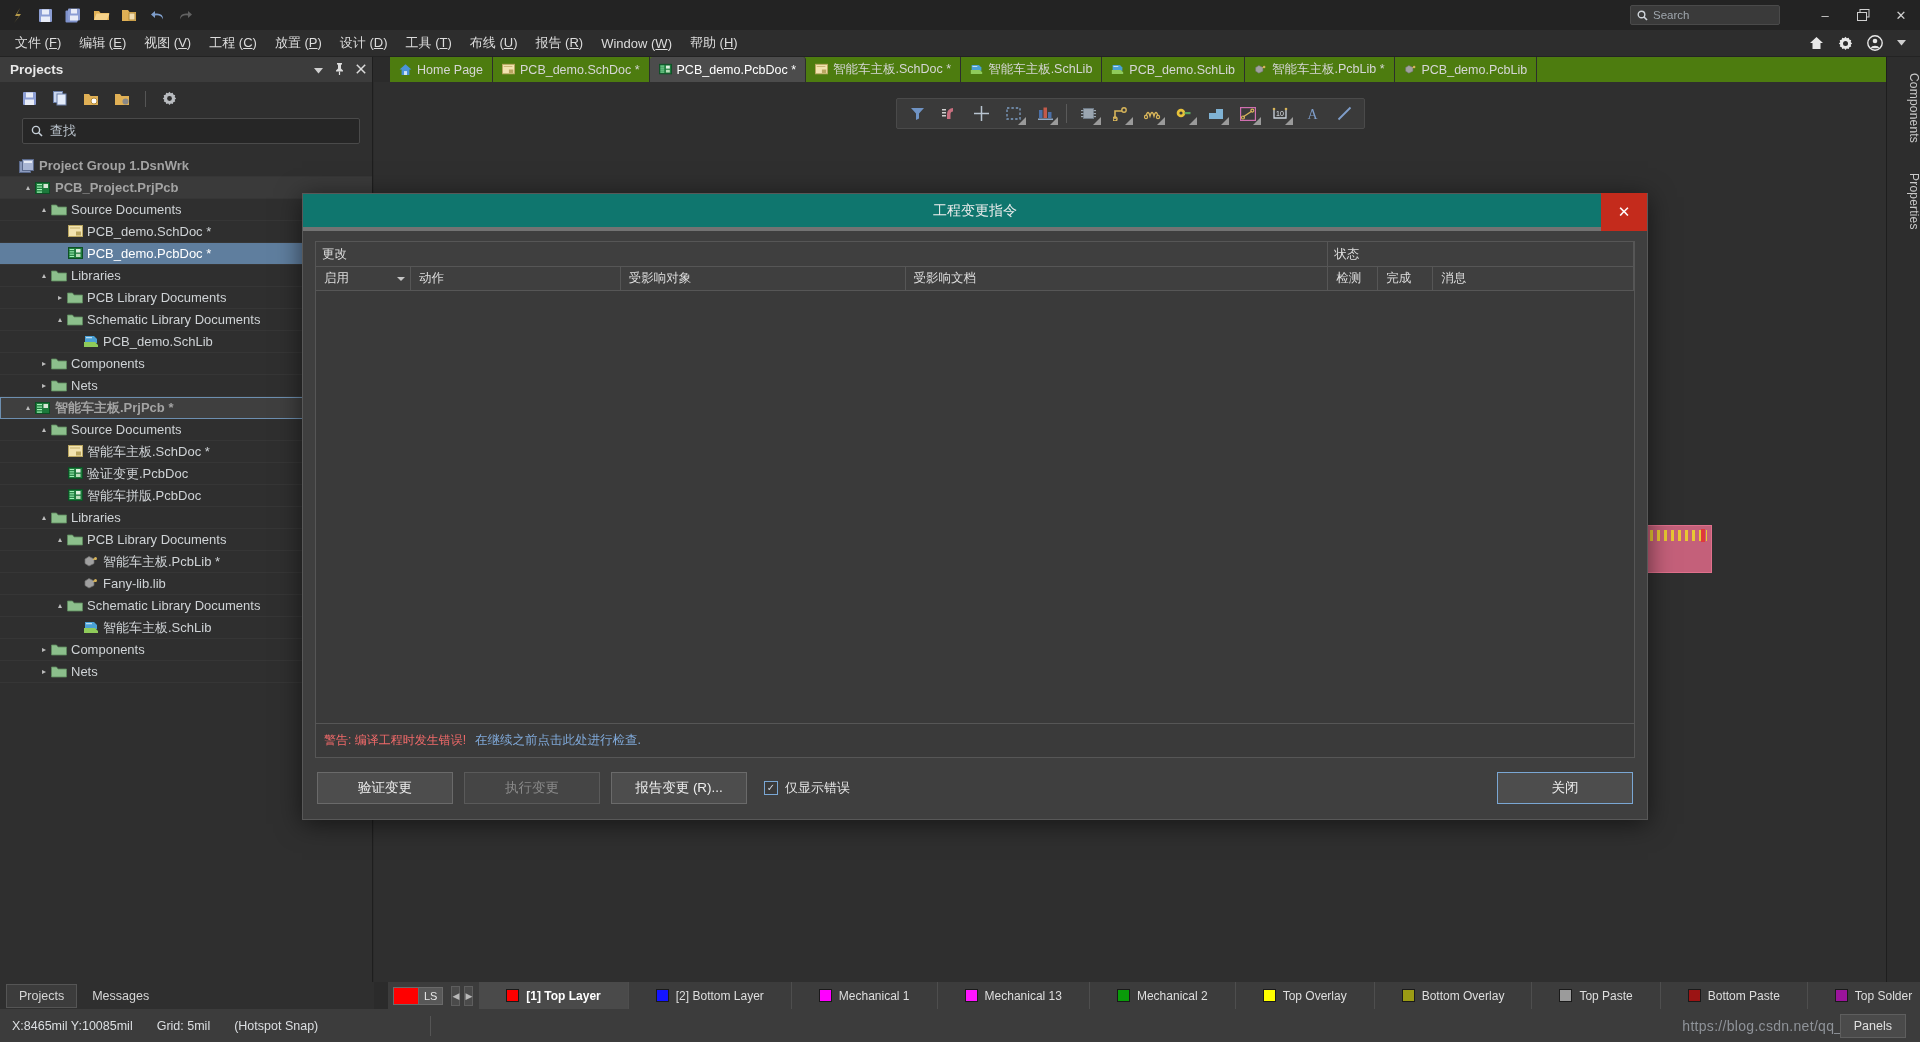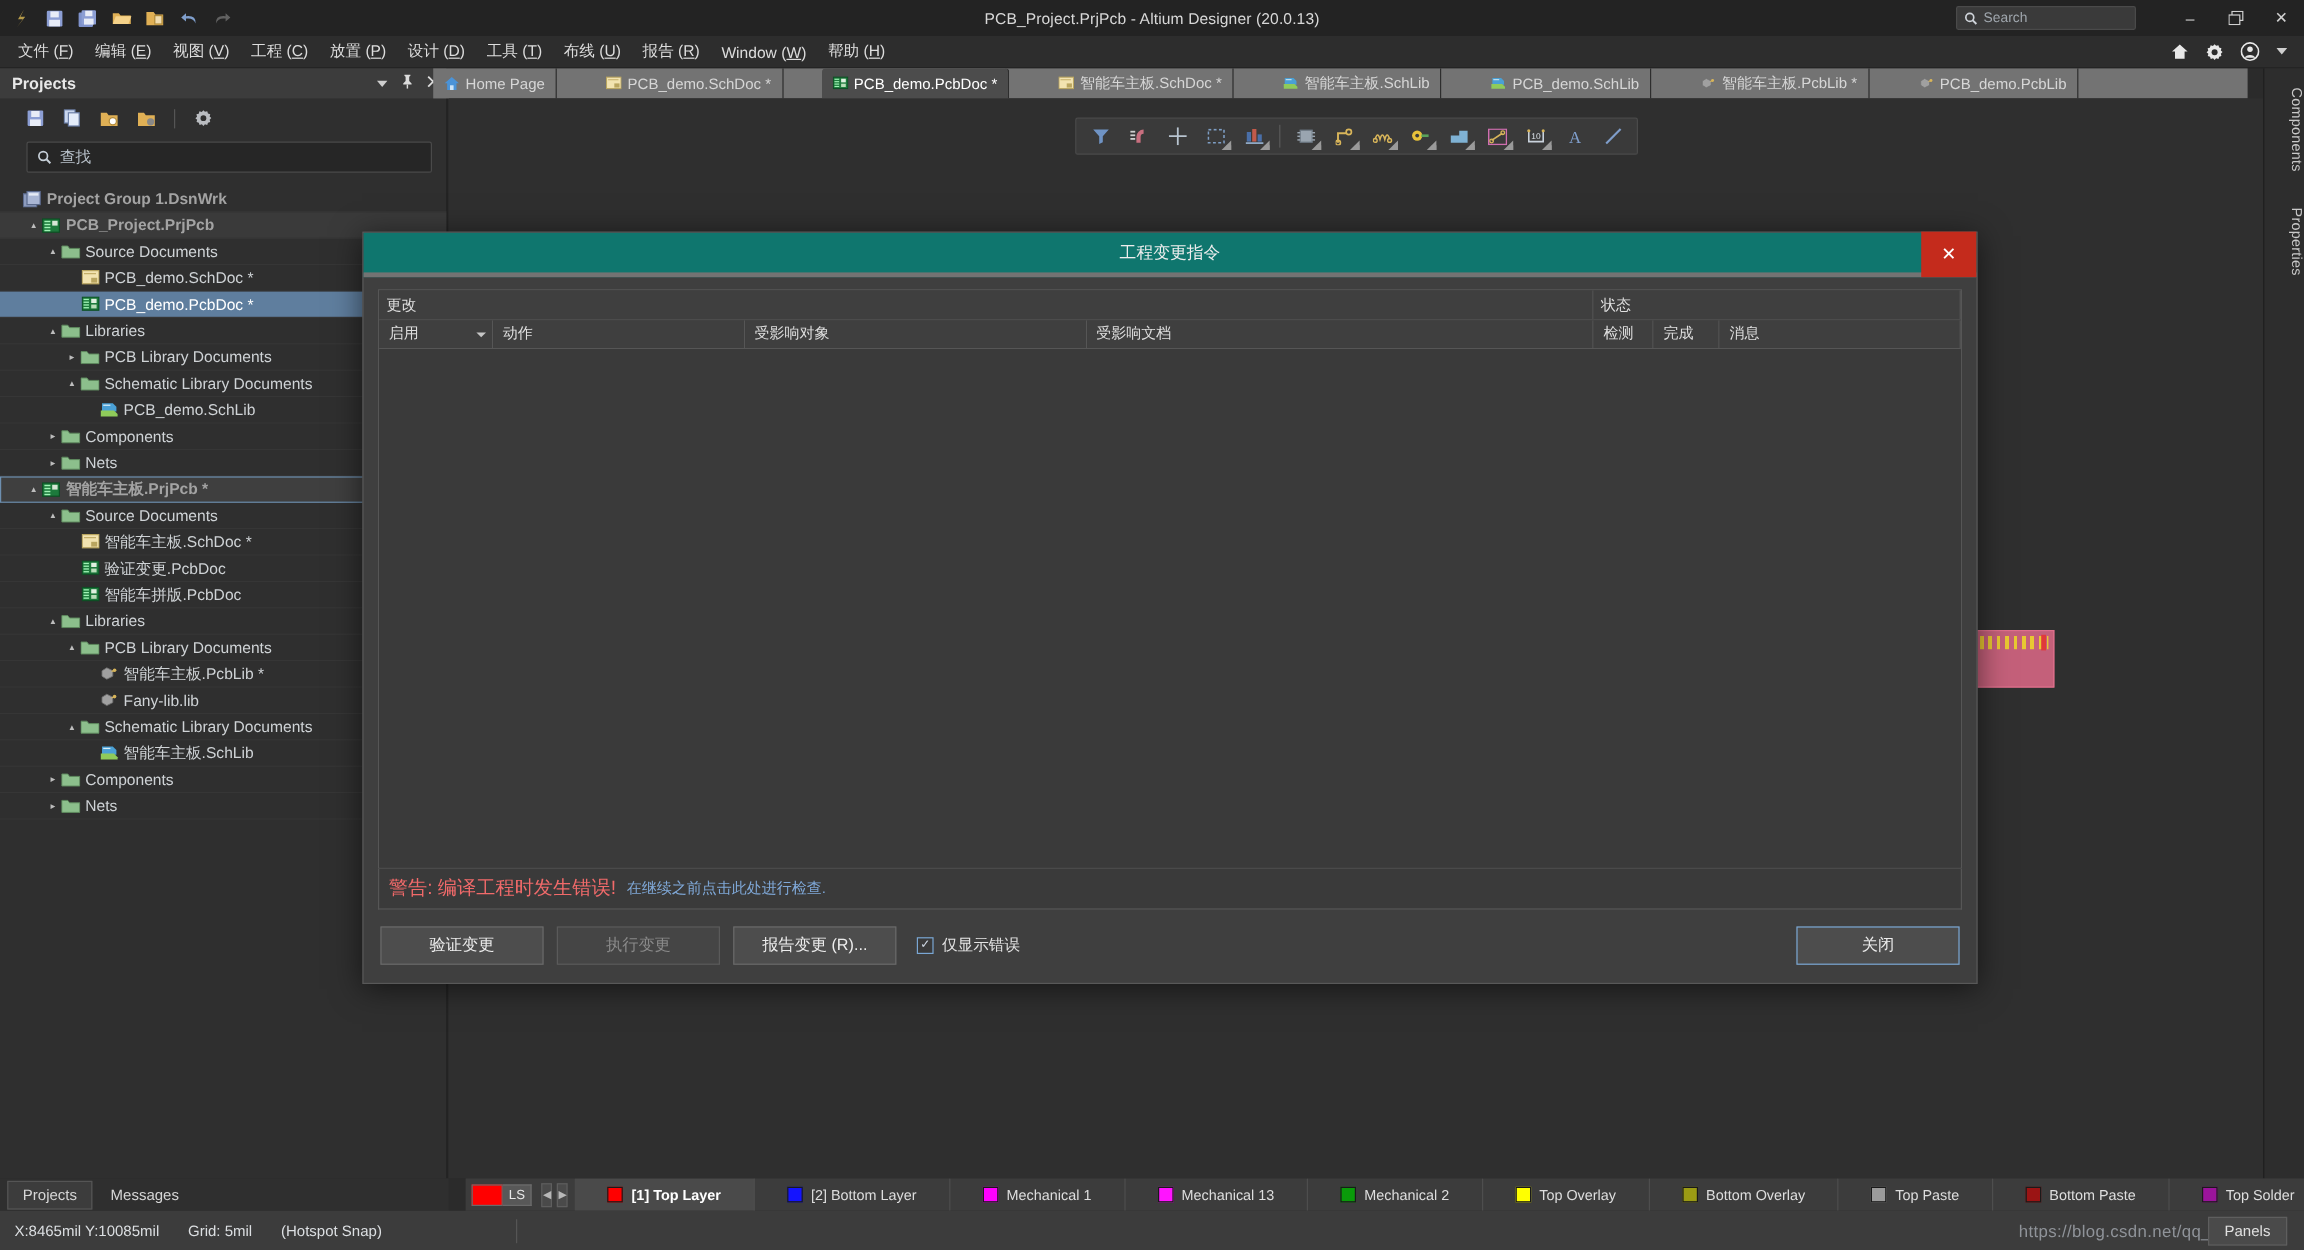--- a/index.html
+++ b/index.html
@@ -77,22 +77,22 @@
   .trow .ico{width:18px;flex:0 0 18px;display:flex;align-items:center;justify-content:center;font-size:12px;}
   .trow .lbl{color:#cfd3d6;padding-left:3px;}
   .trow.bold .lbl{color:#a3a3a3;font-weight:bold;}
   .trow.selected{background:#5f7e9e;}
   .trow.selected .lbl{color:#ffffff;}
   .trow.outlined{background:#3f3f3f;outline:1px solid #6d8fb0;outline-offset:-1px;}
   .trow.grouphdr{background:#3a3a3a;}
 
   
   .tabstrip{
-    position:absolute;left:361px;top:57px;width:1512px;height:25px;
-    background:#737373;display:flex;align-items:flex-end;gap:32px;
+    position:absolute;left:390px;top:57px;width:1512px;height:25px;
+    background:#4d7c0f;display:flex;align-items:flex-end;
   }
   .tab{
     height:25px;display:flex;align-items:center;gap:5px;padding:0 9px;
     color:#d6d6d6;font-size:12.5px;white-space:nowrap;border-right:1px solid #2d2d2d;
   }
   .tab.active{background:#4c4c4c;border-radius:3px 3px 0 0;color:#ffffff;}
   .tab .tico{width:13px;height:12px;display:flex;align-items:center;justify-content:center;}
 
   
   .canvas{
@@ -195,21 +195,21 @@
     color:#dfdfdf;font-size:12.5px;display:flex;align-items:center;padding-left:8px;
     border-right:1px solid #565656;background:#3f3f3f;position:relative;
   }
   .gh2 .dd{position:absolute;right:5px;top:50%;margin-top:-2px;
     border-left:4px solid transparent;border-right:4px solid transparent;border-top:4px solid #c6c6c6;}
   .grid-empty{flex:1;background:#3a3a3a;}
   .warnbar{
     height:34px;background:#3a3a3a;border:1px solid #565656;border-top:none;
     display:flex;align-items:center;padding-left:8px;gap:9px;
   }
-  .warn-red{color:#f16a6a;font-size:16px;}
+  .warn-red{color:#f16a6a;font-size:12px;}
   .warn-blue{color:#7fa8d8;font-size:12.5px;}
   .modal-foot{
     position:absolute;left:0;bottom:0;width:100%;height:62px;
     display:flex;align-items:center;padding:0 14px;gap:11px;
   }
   .dlg-btn{
     min-width:136px;height:32px;background:#4d4d4d;border:1px solid #6a6a6a;
     color:#ededed;font-size:13.5px;display:flex;align-items:center;justify-content:center;
   }
   .dlg-btn.disabled{color:#8a8a8a;background:#454545;border-color:#5a5a5a;}
@@ -262,21 +262,20 @@
         <svg width="17" height="14" viewBox="0 0 17 14">
             <path d="M6 3 L2 6.5 L6 10 V7.5 q6 -1 8 4 Q14.5 4.5 6 5.5 Z" fill="#7f9ecb"></path>
           </svg>
       </div>
       <div class="tb-ico">
         <svg width="17" height="14" viewBox="0 0 17 14">
             <path d="M11 3 L15 6.5 L11 10 V7.5 q-6 -1 -8 4 Q2.5 4.5 11 5.5 Z" fill="#616161"></path>
           </svg>
       </div>
     </div>
-    <div class="tb-title">PCB_Project.PrjPcb - Altium Designer (20.0.13)</div>
     <div class="tb-right">
       <div class="search-box">
         <svg width="11" height="11" viewBox="0 0 11 11">
             <circle cx="4.5" cy="4.5" r="3.3" fill="none" stroke="#cfd4da" stroke-width="1.4"></circle>
             <line x1="7" y1="7" x2="10" y2="10" stroke="#cfd4da" stroke-width="1.6"></line>
           </svg>
         <span class="txt">Search</span>
       </div>
       <div class="wbtn">–</div>
       <div class="wbtn">

